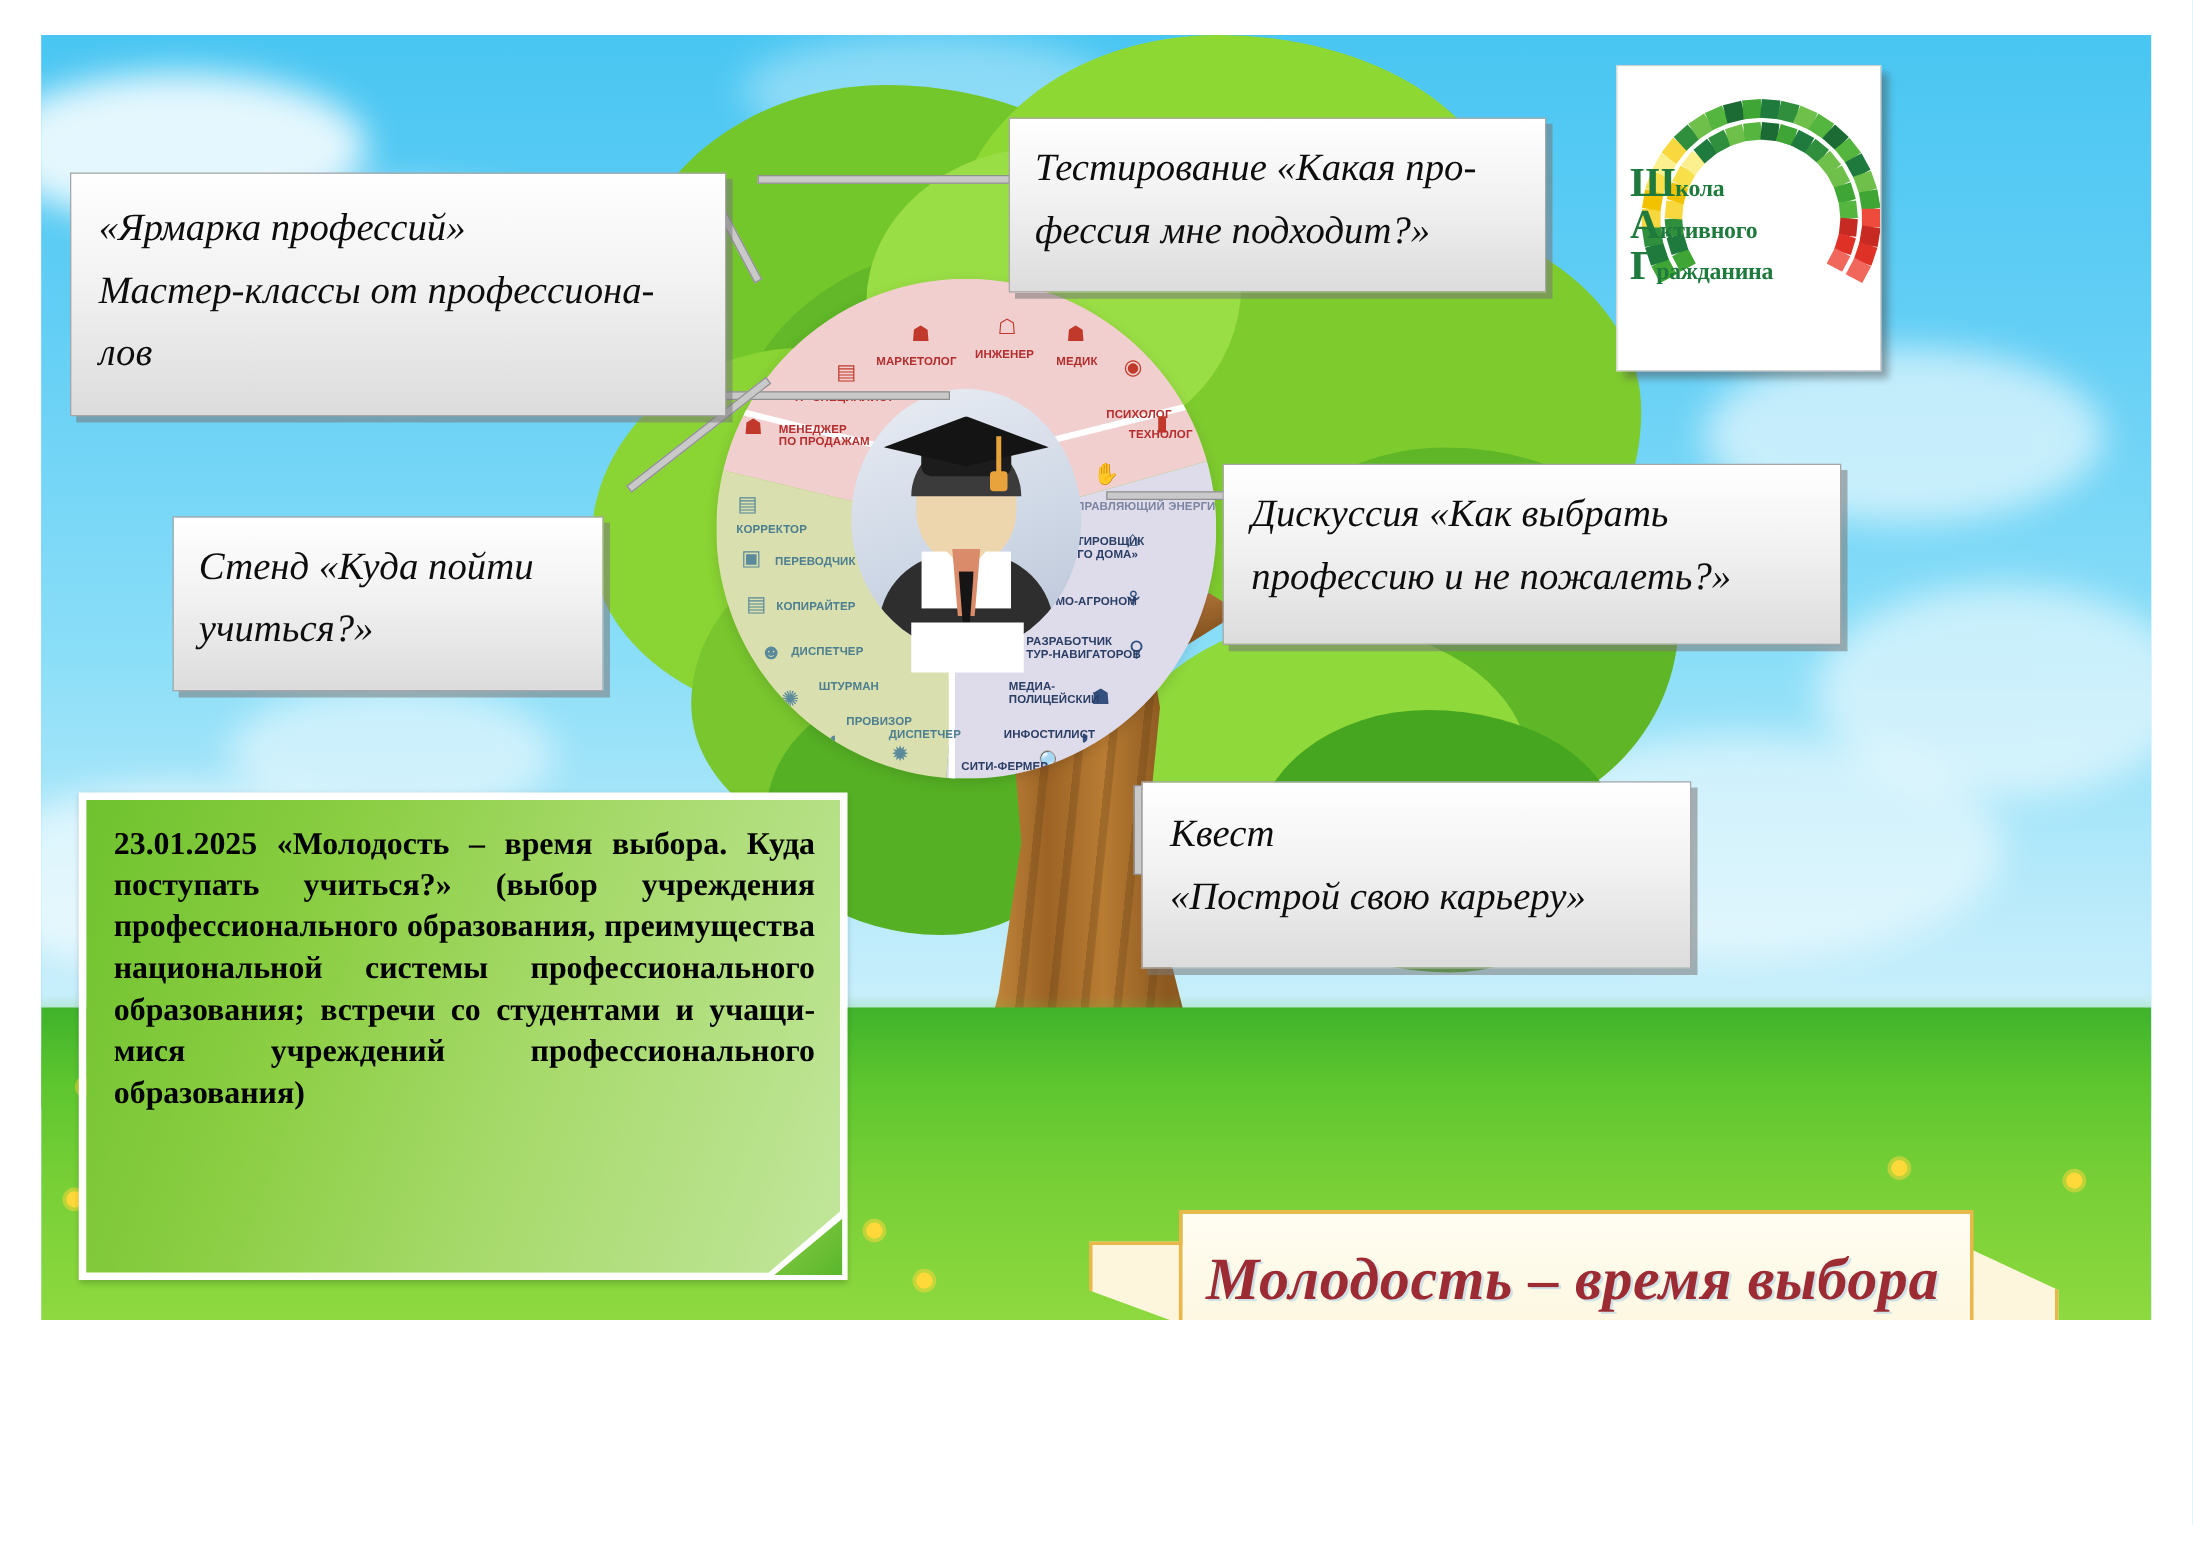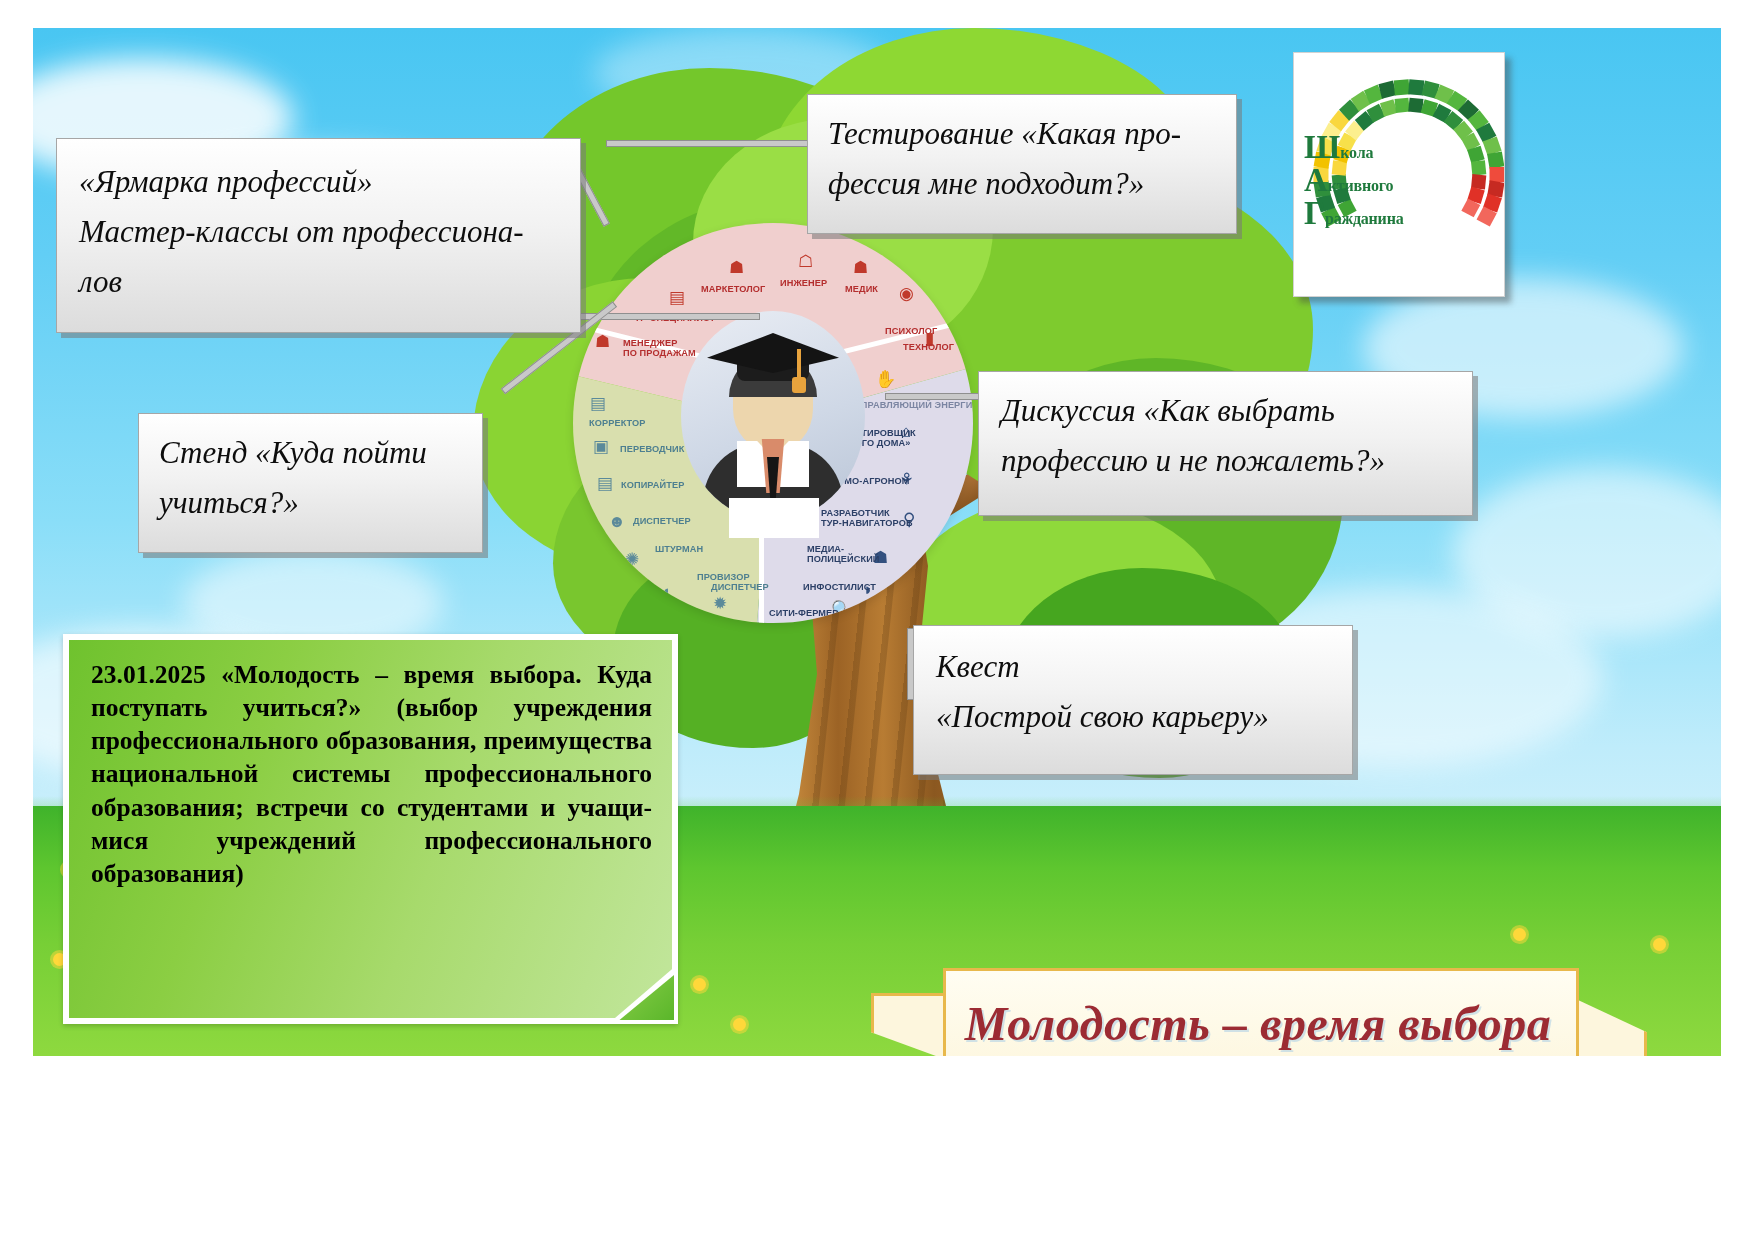--- a/index.html
+++ b/index.html
@@ -64,21 +64,21 @@
              background:linear-gradient(135deg,#8ccf4a,#5ab62a);clip-path:polygon(100% 6%,100% 100%,6% 100%);}
 
   
   .logo{position:absolute;left:1260px;top:24px;width:210px;height:243px;background:#fff;
         border:1px solid #d2d2d2;box-shadow:6px 6px 6px rgba(70,70,70,.45);}
   .logo .ring{position:absolute;inset:0;}
   .logo .lines{position:absolute;left:10px;top:78px;width:150px;color:#1f7a3d;
         font-family:"Liberation Serif",serif;font-weight:bold;line-height:1.0;}
   .logo .l1,.logo .l2,.logo .l3{white-space:nowrap;}
   .logo .big{font-size:33px;}
-  .logo .small{font-size:16px;letter-spacing:-.2px;text-align:right;}
+  .logo .small{font-size:19px;letter-spacing:-.2px;text-align:right;}
 
   
   .info{position:absolute;left:540px;top:195px;width:400px;height:400px;border-radius:50%;
         overflow:hidden;box-shadow:0 3px 10px rgba(0,0,0,.12);}
   .sec{position:absolute;inset:0;}
   .sec.top{background:#f0cfce;clip-path:polygon(50% 50%,0% 38%,0% 0%,100% 0%,100% 36%);}
   .sec.left{background:#d9dfae;clip-path:polygon(50% 50%,0% 38%,0% 100%,46% 100%);}
   .sec.right{background:#dedbea;clip-path:polygon(50% 50%,100% 36%,100% 100%,46% 100%);}
   .divider{position:absolute;background:#fff;}
   .inner{position:absolute;left:108px;top:88px;width:184px;height:210px;border-radius:50%;
@@ -185,21 +185,21 @@
     <div class="ilabel teal" style="left:16px;top:196px;">КОРРЕКТОР</div>
     <div class="iicon t" style="left:20px;top:215px;">▣</div>
     <div class="ilabel teal" style="left:47px;top:222px;">ПЕРЕВОДЧИК</div>
     <div class="iicon t" style="left:24px;top:252px;">▤</div>
     <div class="ilabel teal" style="left:48px;top:258px;text-align:right;">КОПИРАЙТЕР</div>
     <div class="iicon t" style="left:35px;top:290px;">☻</div>
     <div class="ilabel teal" style="left:60px;top:294px;">ДИСПЕТЧЕР</div>
     <div class="iicon t" style="left:52px;top:328px;">✺</div>
     <div class="ilabel teal" style="left:82px;top:322px;">ШТУРМАН</div>
     <div class="iicon t" style="left:88px;top:360px;">◖</div>
-    <div class="ilabel teal" style="left:104px;top:350px;margin-left:20px;">ПРОВИЗОР</div>
+    <div class="ilabel teal" style="left:104px;top:350px;">ПРОВИЗОР</div>
     <div class="iicon t" style="left:140px;top:372px;">✹</div>
     <div class="ilabel teal" style="left:138px;top:360px;">ДИСПЕТЧЕР</div>
 
     <div class="iicon n" style="left:302px;top:148px;">✋</div>
     <div class="ilabel navy" style="left:282px;top:178px;opacity:.55;">УПРАВЛЯЮЩИЙ ЭНЕРГИЕЙ</div>
     <div class="iicon n" style="left:328px;top:200px;">⌂</div>
     <div class="ilabel navy" style="left:256px;top:206px;">ПРОЕКТИРОВЩИК
 «УМНОГО ДОМА»</div>
     <div class="iicon n" style="left:326px;top:248px;">⚘</div>
     <div class="ilabel navy" style="left:266px;top:254px;">ГМО-АГРОНОМ</div>

